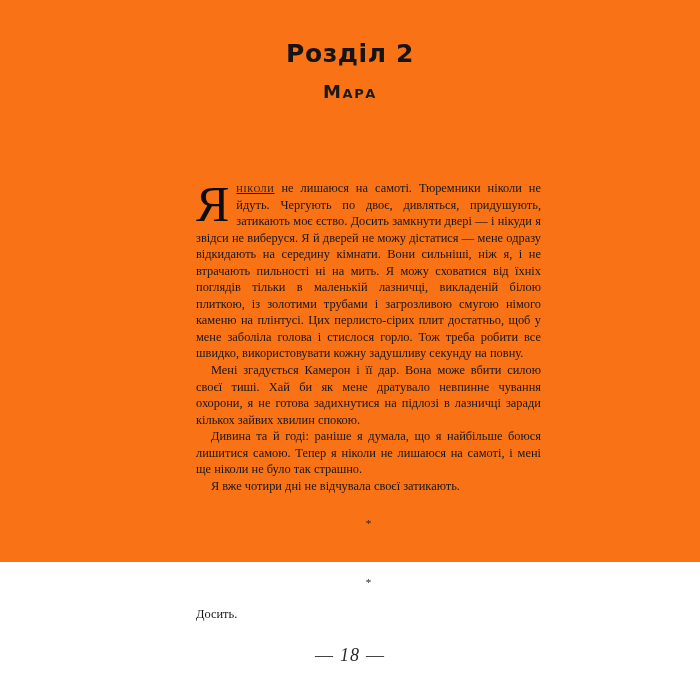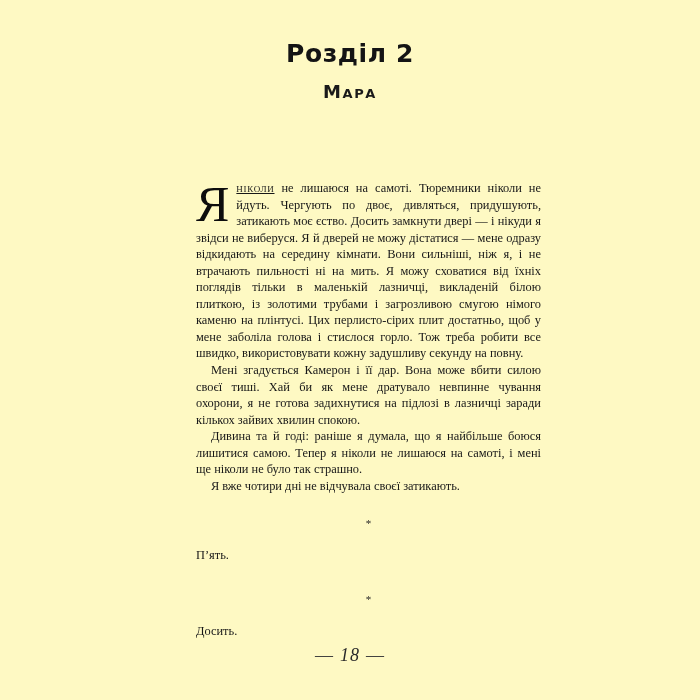--- a/index.html
+++ b/index.html
@@ -14,22 +14,22 @@
     font-family: "Liberation Serif", "DejaVu Serif", serif;
     color: #1a1a1a;
     overflow: hidden;
     position: relative;
   }
 
   .page {
     position: absolute;
     inset: 0;
     width: 700px;
-    height: 700px;
-    background: #fef9c3;
+    height: 562px;
+    background: #f97316;
   }
 
   
   .chapter-head {
     position: absolute;
     left: 0;
     right: 0;
     top: 40px;
     text-align: center;
   }
@@ -158,21 +158,20 @@
     <p class="para-indent">Дивина та й годі: раніше я думала, що я найбільше боюся лиши­тися самою. Тепер я ніколи не лишаюся на самоті, і мені ще ніколи не було так страшно.</p>
 
     <p class="para-indent">Я вже чотири дні не відчувала своєї затикають.</p>
 
     <div style="height:24px"></div>
 
     <div class="divider">*</div>
 
     <div style="height:18px"></div>
 
-    <p class="section-line">П’ять.</p>
 
     <div style="height:30px"></div>
 
     <div class="divider">*</div>
 
     <div style="height:18px"></div>
 
     <p class="section-line">Досить.</p>
 
   </div>

